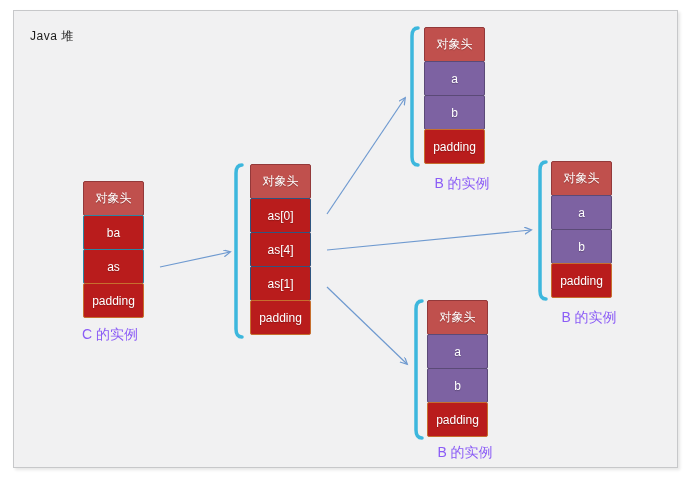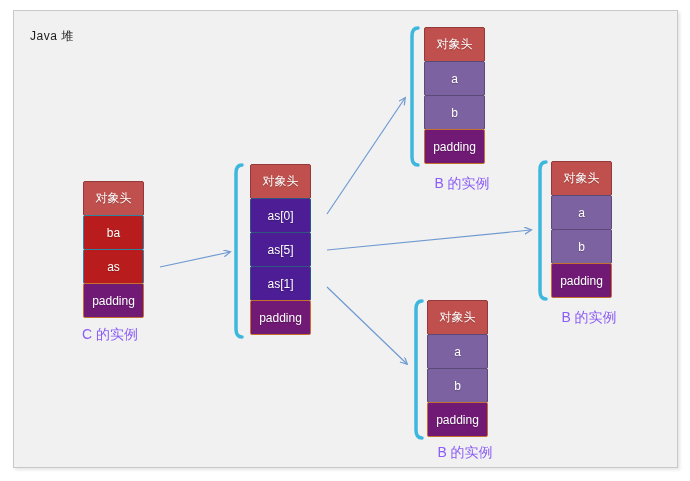--- a/index.html
+++ b/index.html
@@ -45,23 +45,23 @@
     display: flex;
     align-items: center;
     justify-content: center;
     color: #ffffff;
     font-size: 12px;
     text-shadow: 0 1px 1px rgba(0,0,0,0.25);
   }
   .cell:first-child { margin-top: 0; }
   .cell.red    { background: #c0504d; border-color: #93393a; }
   .cell.teal   { background: #b91c1c; border-color: #2c86a3; }
-  .cell.blue   { background: #4c1d95; border-color: #2f5580; }
+  .cell.blue   { background: #b91c1c; border-color: #2f5580; }
   .cell.purple { background: #7d62a2; border-color: #5b4a77; }
-  .cell.orange { background: #701a75; border-color: #c66f2e; }
+  .cell.orange { background: #b91c1c; border-color: #c66f2e; }
   .box-label {
     position: absolute;
     width: 140px;
     text-align: center;
     font-size: 14px;
     color: #8b5cf6;
     white-space: nowrap;
   }
   svg.overlay {
     position: absolute;
@@ -83,21 +83,21 @@
     <div class="cell red">对象头</div>
     <div class="cell teal">ba</div>
     <div class="cell teal">as</div>
     <div class="cell orange">padding</div>
   </div>
   <div class="box-label" style="left:40px; top:326px;">C 的实例</div>
 
   <div class="obj-box" style="left:250px; top:164px;">
     <div class="cell red">对象头</div>
     <div class="cell blue">as[0]</div>
-    <div class="cell blue">as[5]</div>
+    <div class="cell blue">as[4]</div>
     <div class="cell blue">as[1]</div>
     <div class="cell orange">padding</div>
   </div>
 
   <div class="obj-box" style="left:424px; top:27px;">
     <div class="cell red">对象头</div>
     <div class="cell purple">a</div>
     <div class="cell purple">b</div>
     <div class="cell orange">padding</div>
   </div>

